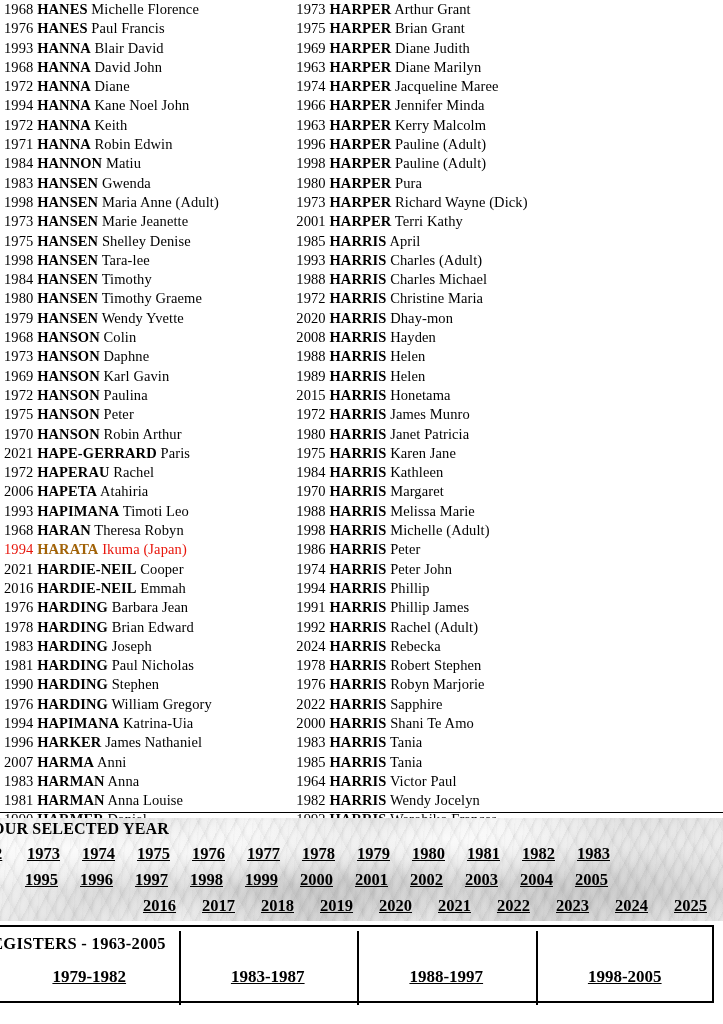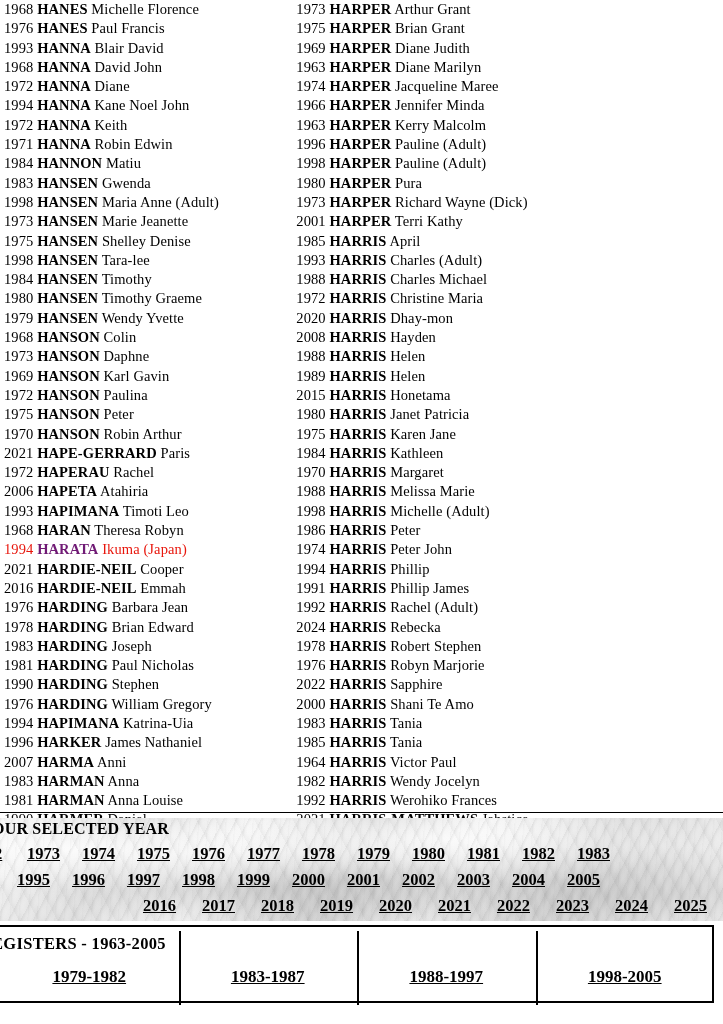--- a/index.html
+++ b/index.html
@@ -45,21 +45,21 @@
   .name-row .yr {
     font-weight: normal;
   }
   .name-row .sn {
     font-weight: bold;
   }
   .name-row .gn {
     font-weight: normal;
   }
   .name-row.hl { color: #e8160c; }
-  .name-row.hl .sn { color: #701a75; }
+  .name-row.hl .sn { color: #a16207; }
 
   
   .year-panel {
     position: absolute;
     left: 0;
     top: 818px;
     width: 723px;
     height: 103px;
     background:
       radial-gradient(ellipse at 12% 30%, rgba(255,255,255,0.85) 0%, rgba(255,255,255,0) 42%),
@@ -108,21 +108,21 @@
     font-weight: bold;
     font-size: 16.5px;
     text-decoration: underline;
     color: #000;
     text-align: center;
     cursor: pointer;
   }
   .row1 .year-link { width: 55px; }
   .row1 .first { width: 22px; text-align: left; margin-left: -6px;}
   .row2 .year-link { width: 55px; }
-  .row2 { padding-left: 6px; }
+  .row2 { padding-left: 14px; }
   .row3 { padding-left: 130px; }
   .row3 .year-link { width: 59px; }
 
   
   .registers-panel {
     position: absolute;
     left: 0;
     top: 925px;
     width: 714px;
     height: 78px;
@@ -246,20 +246,21 @@
       <div class="name-row"><span class="yr">2001</span> <span class="sn">HARPER</span> <span class="gn">Terri Kathy</span></div>
       <div class="name-row"><span class="yr">1985</span> <span class="sn">HARRIS</span> <span class="gn">April</span></div>
       <div class="name-row"><span class="yr">1993</span> <span class="sn">HARRIS</span> <span class="gn">Charles (Adult)</span></div>
       <div class="name-row"><span class="yr">1988</span> <span class="sn">HARRIS</span> <span class="gn">Charles Michael</span></div>
       <div class="name-row"><span class="yr">1972</span> <span class="sn">HARRIS</span> <span class="gn">Christine Maria</span></div>
       <div class="name-row"><span class="yr">2020</span> <span class="sn">HARRIS</span> <span class="gn">Dhay-mon</span></div>
       <div class="name-row"><span class="yr">2008</span> <span class="sn">HARRIS</span> <span class="gn">Hayden</span></div>
       <div class="name-row"><span class="yr">1988</span> <span class="sn">HARRIS</span> <span class="gn">Helen</span></div>
       <div class="name-row"><span class="yr">1989</span> <span class="sn">HARRIS</span> <span class="gn">Helen</span></div>
       <div class="name-row"><span class="yr">2015</span> <span class="sn">HARRIS</span> <span class="gn">Honetama</span></div>
+      <div class="name-row"><span class="yr">1972</span> <span class="sn">HARRIS</span> <span class="gn">James Munro</span></div>
       <div class="name-row"><span class="yr">1980</span> <span class="sn">HARRIS</span> <span class="gn">Janet Patricia</span></div>
       <div class="name-row"><span class="yr">1975</span> <span class="sn">HARRIS</span> <span class="gn">Karen Jane</span></div>
       <div class="name-row"><span class="yr">1984</span> <span class="sn">HARRIS</span> <span class="gn">Kathleen</span></div>
       <div class="name-row"><span class="yr">1970</span> <span class="sn">HARRIS</span> <span class="gn">Margaret</span></div>
       <div class="name-row"><span class="yr">1988</span> <span class="sn">HARRIS</span> <span class="gn">Melissa Marie</span></div>
       <div class="name-row"><span class="yr">1998</span> <span class="sn">HARRIS</span> <span class="gn">Michelle (Adult)</span></div>
       <div class="name-row"><span class="yr">1986</span> <span class="sn">HARRIS</span> <span class="gn">Peter</span></div>
       <div class="name-row"><span class="yr">1974</span> <span class="sn">HARRIS</span> <span class="gn">Peter John</span></div>
       <div class="name-row"><span class="yr">1994</span> <span class="sn">HARRIS</span> <span class="gn">Phillip</span></div>
       <div class="name-row"><span class="yr">1991</span> <span class="sn">HARRIS</span> <span class="gn">Phillip James</span></div>

